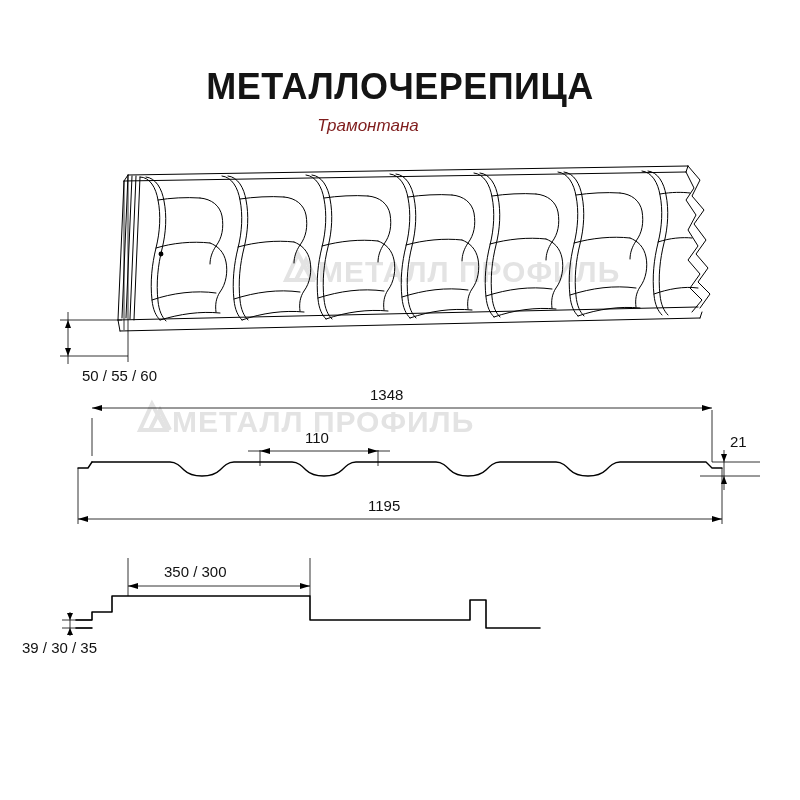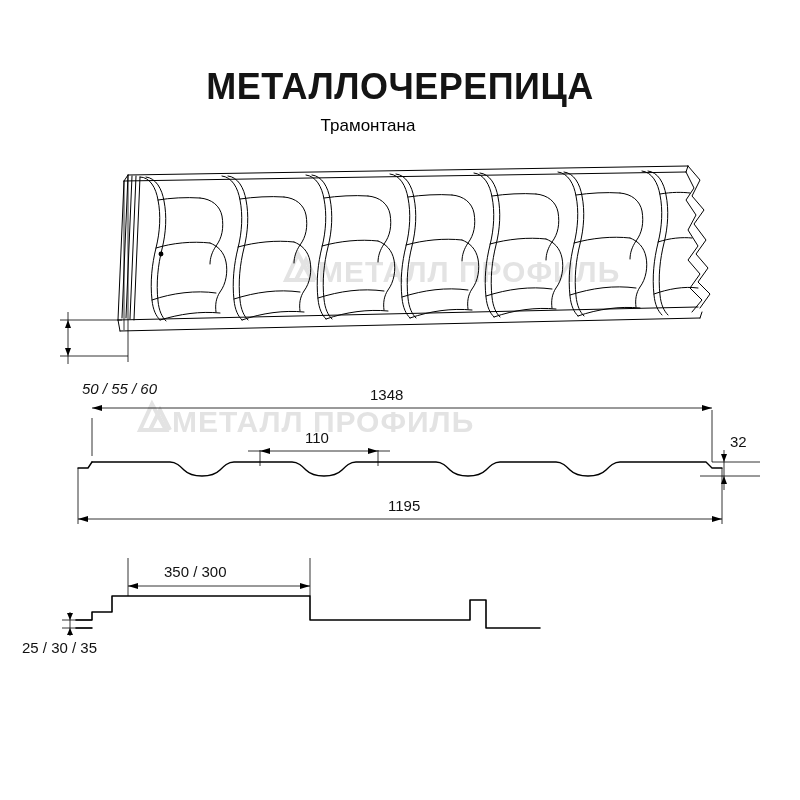--- a/index.html
+++ b/index.html
@@ -33,21 +33,22 @@
     letter-spacing: 0.5px;
     color: #141414;
   }
   .title-sub {
     position: absolute;
     left: 0;
     top: 116px;
     width: 736px;
     text-align: center;
     font-size: 17px;
-    color: #000000;
+    color: #7f1d1d;
+    font-style: italic;
   }
   .dim-label {
     position: absolute;
     font-size: 15px;
     color: #111111;
     white-space: nowrap;
   }
   .wm {
     position: absolute;
     color: #e3e3e3;
@@ -71,27 +72,27 @@
     position: absolute;
     pointer-events: none;
   }
 </style>
 </head>
 <body>
 
 <div class="title-main">МЕТАЛЛОЧЕРЕПИЦА</div>
 <div class="title-sub">Трамонтана</div>
 
-<div class="dim-label" style="left:82px; top:380px;font-style:italic;">50 / 55 / 60</div>
+<div class="dim-label" style="left:82px; top:367px;">50 / 55 / 60</div>
 <div class="dim-label" style="left:370px; top:386px;">1348</div>
 <div class="dim-label" style="left:305px; top:429px;">110</div>
-<div class="dim-label" style="left:730px; top:433px;">32</div>
-<div class="dim-label" style="left:368px; top:497px;margin-left:20px;">1195</div>
+<div class="dim-label" style="left:730px; top:433px;">21</div>
+<div class="dim-label" style="left:368px; top:497px;">1195</div>
 <div class="dim-label" style="left:164px; top:563px;">350 / 300</div>
-<div class="dim-label" style="left:22px; top:639px;">25 / 30 / 35</div>
+<div class="dim-label" style="left:22px; top:639px;">39 / 30 / 35</div>
 
 <div class="wm wm-1">МЕТАЛЛ ПРОФИЛЬ</div>
 <div class="wm wm-2">МЕТАЛЛ ПРОФИЛЬ</div>
 
 <svg id="sheet" viewBox="0 0 800 800">
   <defs>
     <g id="mp-logo">
       <path d="M0,26 L12,0 L26,26 Z" fill="none" stroke="#e3e3e3" stroke-width="4"></path>
       <path d="M10,26 L20,6 L30,26" fill="none" stroke="#e3e3e3" stroke-width="4"></path>
     </g>

